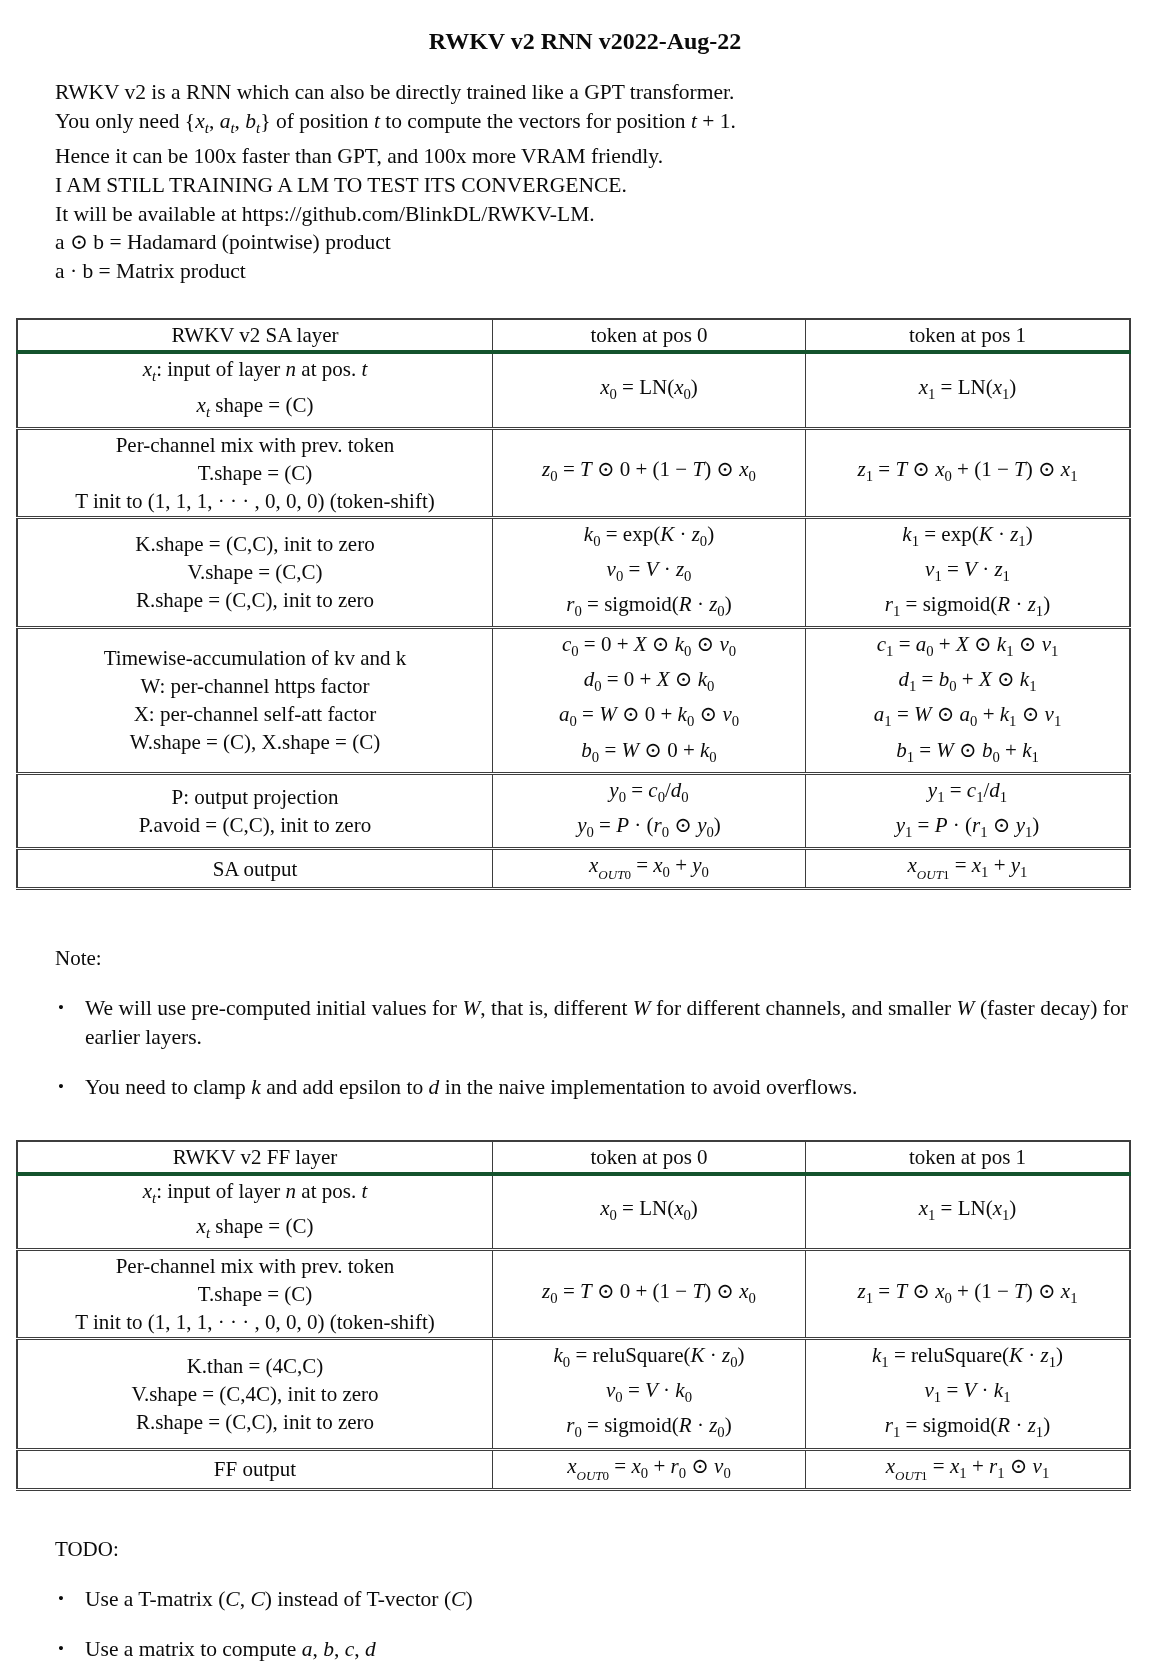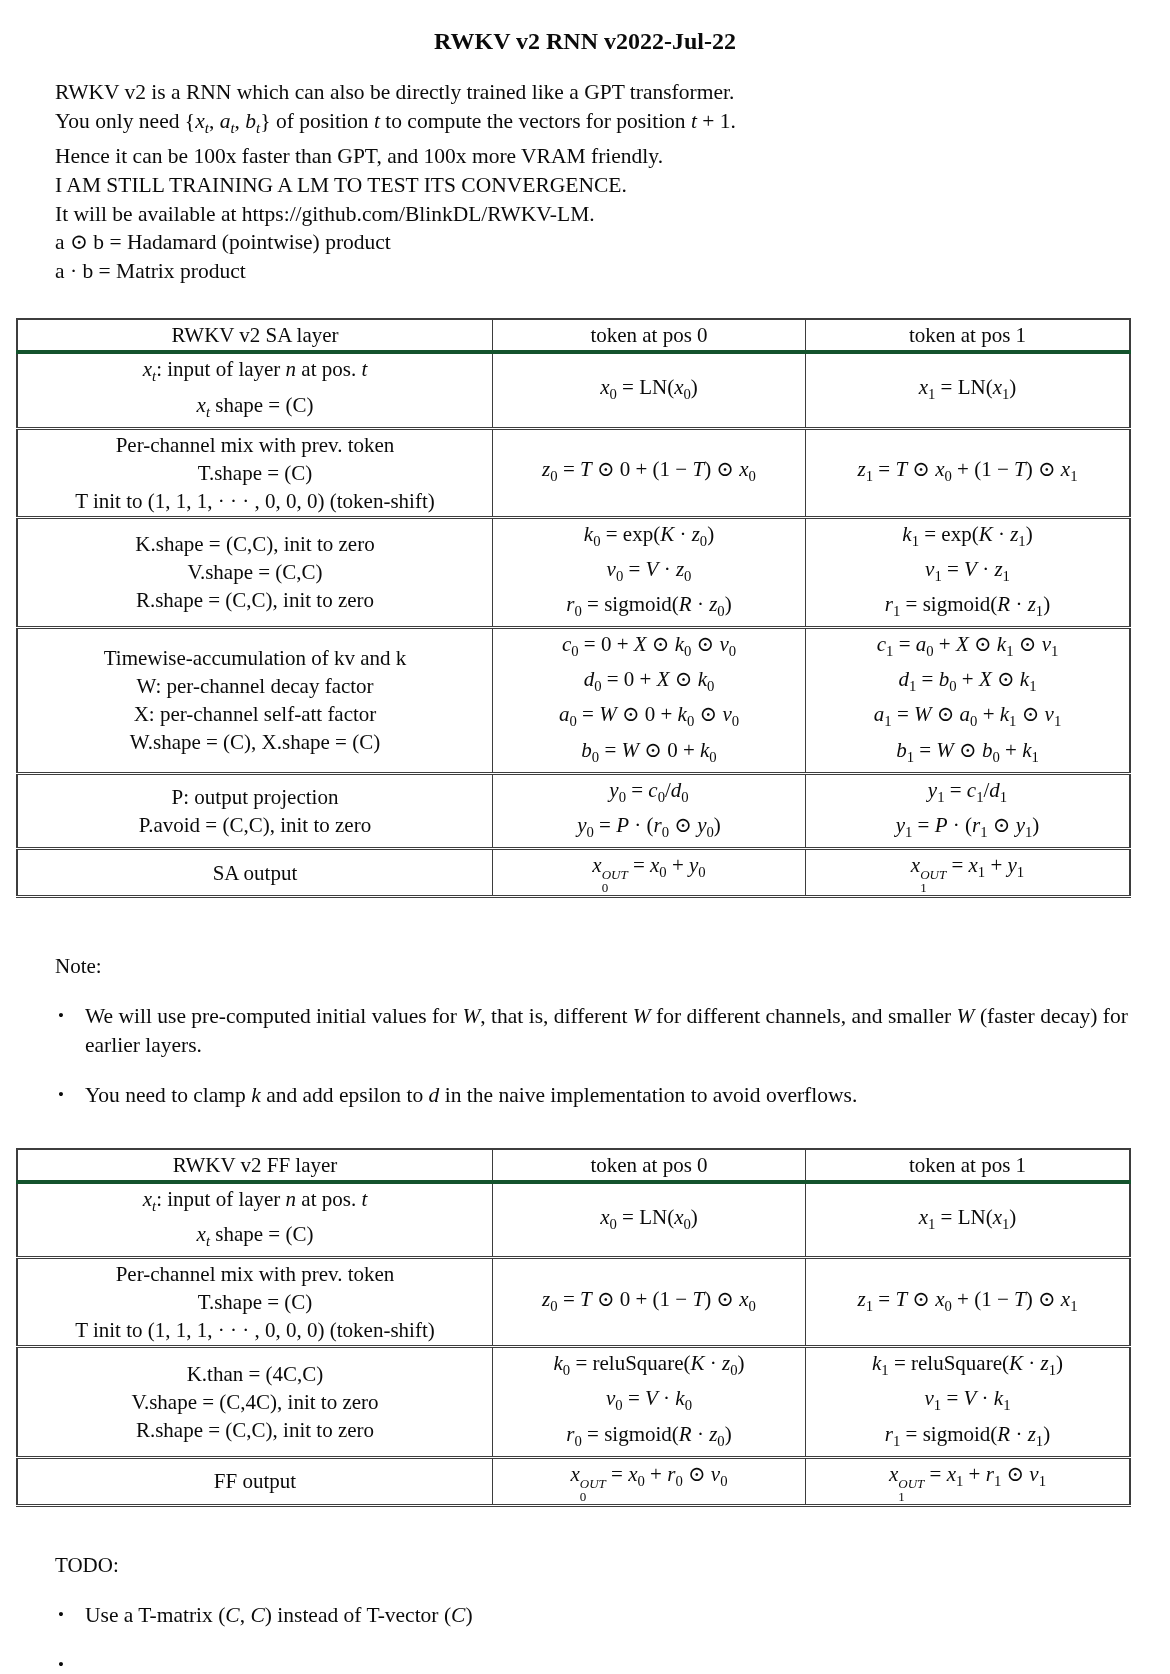--- a/index.html
+++ b/index.html
@@ -24,35 +24,35 @@
   }
   table.eq-table{border:2px solid #3d3d3d;border-bottom:3px double #3d3d3d;}
   table.eq-table thead th{border-bottom:4px solid #14532d;}
   table.eq-table tbody tr:not(:first-child) td{border-top:3px double #3d3d3d;}
   .col-left{width:462px;}
   .col-eq0{width:300px;}
   .col-eq1{width:311px;margin-top:25px;}
   .cline{white-space:nowrap;}
   sub{font-size:70%;vertical-align:-0.35em;}
   
-  .stk{display:inline-flex;flex-direction:column;align-items:flex-start;
+  .stk{display:inline-flex;align-items:center;
        vertical-align:-0.55em;line-height:1;font-size:62%;}
   .stk-sup{font-style:italic;}
   .section-heading{margin:54px 0 0 55px;font-size:21px;line-height:28px;}
   .section-heading.todo{margin-top:44px;}
   .bullets{margin:0 0 0 58px;font-size:21.5px;line-height:28.6px;}
   .bullet-item{display:flex;margin-top:22px;}
   .bullet-dot{flex:none;width:27px;font-size:17px;line-height:28.6px;}
   .bullet-text{max-width:1055px;}
   table.eq-table.ff{margin-top:38px;}
 </style>
 </head>
 <body>
 
-<div class="page-title">RWKV v2 RNN v2022-Jul-22</div>
+<div class="page-title">RWKV v2 RNN v2022-Aug-22</div>
 
 <div class="intro">
     <div class="intro-line">RWKV v2 is a RNN which can also be directly trained like a GPT transformer.</div>
     <div class="intro-line">You only need {<i>x</i><sub><i>t</i></sub>, <i>a</i><sub><i>t</i></sub>, <i>b</i><sub><i>t</i></sub>} of position <i>t</i> to compute the vectors for position <i>t</i> + 1.</div>
     <div class="intro-line">Hence it can be 100x faster than GPT, and 100x more VRAM friendly.</div>
     <div class="intro-line">I AM STILL TRAINING A LM TO TEST ITS CONVERGENCE.</div>
     <div class="intro-line">It will be available at https://github.com/BlinkDL/RWKV-LM.</div>
     <div class="intro-line">a ⊙ b = Hadamard (pointwise) product</div>
     <div class="intro-line">a · b = Matrix product</div>
   </div>
@@ -104,21 +104,21 @@
         </td>
         <td>
           <div class="cline"><i>k</i><sub>1</sub> = exp(<i>K</i> · <i>z</i><sub>1</sub>)</div>
           <div class="cline"><i>v</i><sub>1</sub> = <i>V</i> · <i>z</i><sub>1</sub></div>
           <div class="cline"><i>r</i><sub>1</sub> = sigmoid(<i>R</i> · <i>z</i><sub>1</sub>)</div>
         </td>
       </tr>
       <tr>
         <td>
           <div class="cline">Timewise-accumulation of kv and k</div>
-          <div class="cline">W: per-channel decay factor</div>
+          <div class="cline">W: per-channel https factor</div>
           <div class="cline">X: per-channel self-att factor</div>
           <div class="cline">W.shape = (C), X.shape = (C)</div>
         </td>
         <td>
           <div class="cline"><i>c</i><sub>0</sub> = 0 + <i>X</i> ⊙ <i>k</i><sub>0</sub> ⊙ <i>v</i><sub>0</sub></div>
           <div class="cline"><i>d</i><sub>0</sub> = 0 + <i>X</i> ⊙ <i>k</i><sub>0</sub></div>
           <div class="cline"><i>a</i><sub>0</sub> = <i>W</i> ⊙ 0 + <i>k</i><sub>0</sub> ⊙ <i>v</i><sub>0</sub></div>
           <div class="cline"><i>b</i><sub>0</sub> = <i>W</i> ⊙ 0 + <i>k</i><sub>0</sub></div>
         </td>
         <td>
@@ -248,14 +248,15 @@
 
 <div class="section-heading todo">TODO:</div>
 
 <div class="bullets">
     <div class="bullet-item">
       <span class="bullet-dot">•</span>
       <span class="bullet-text">Use a T-matrix (<i>C</i>, <i>C</i>) instead of T-vector (<i>C</i>)</span>
     </div>
     <div class="bullet-item">
       <span class="bullet-dot">•</span>
+      <span class="bullet-text">Use a matrix to compute <i>a</i>, <i>b</i>, <i>c</i>, <i>d</i></span>
     </div>
   </div>
 
 </body></html>

